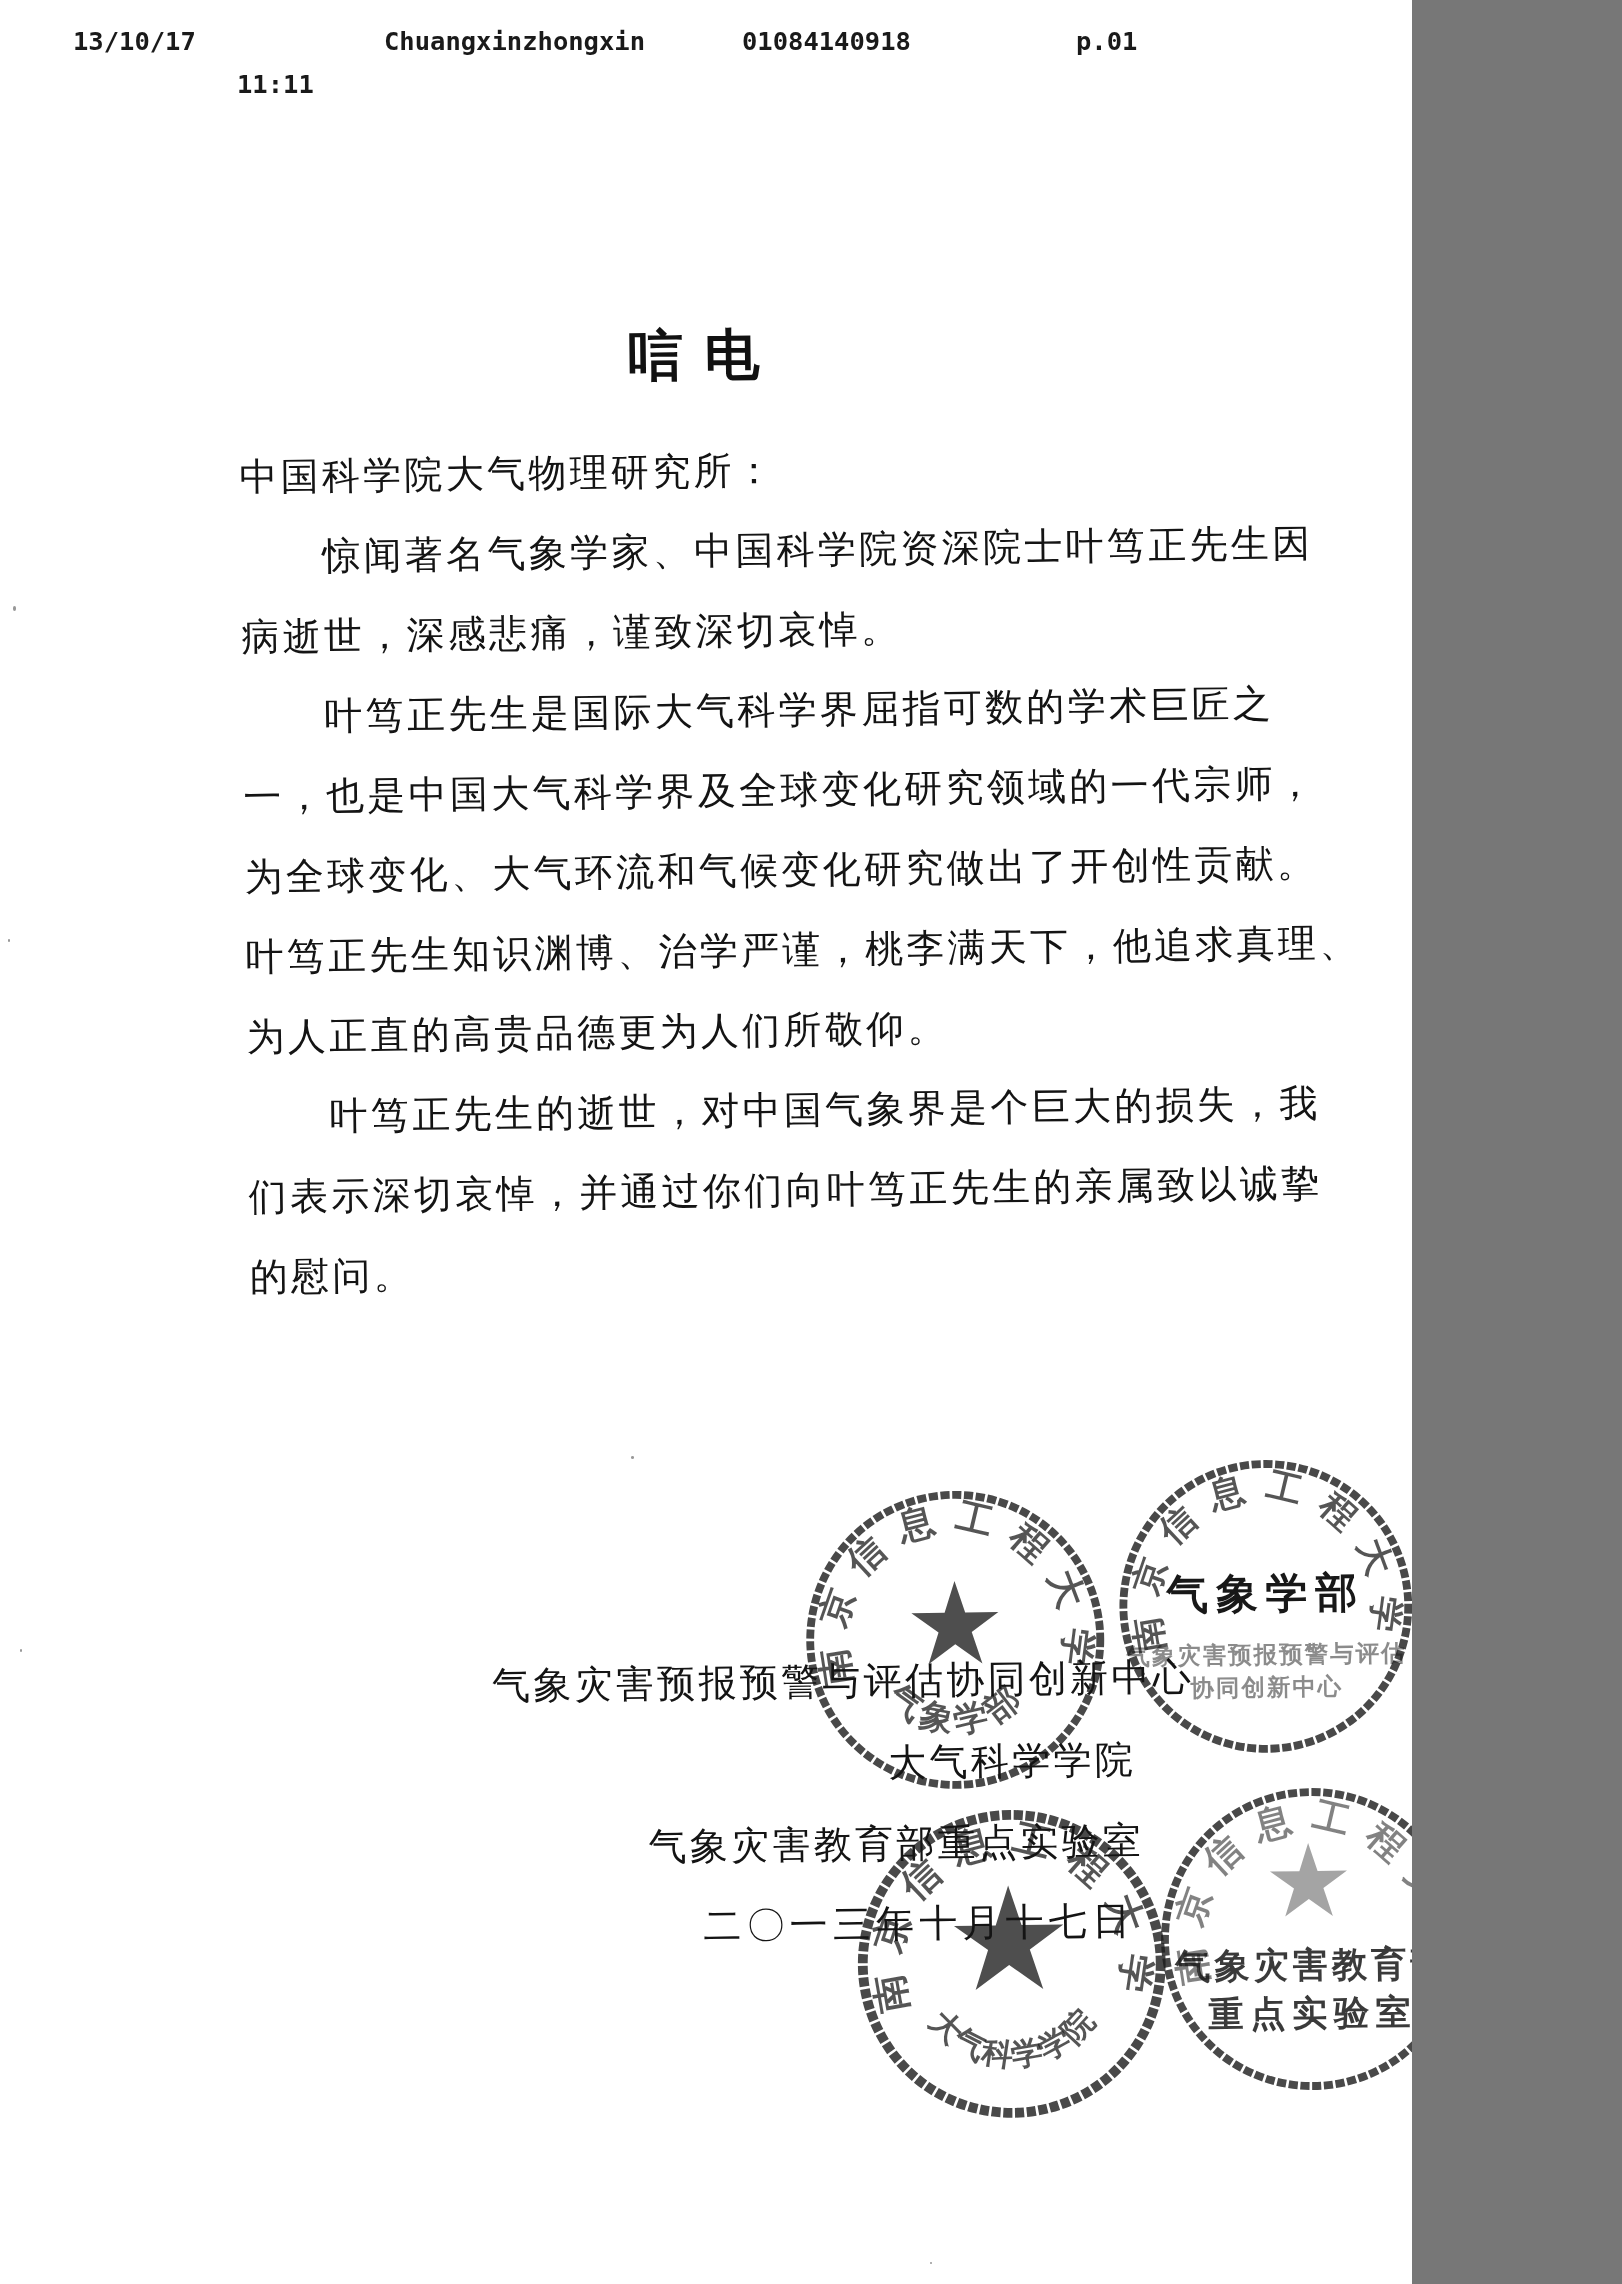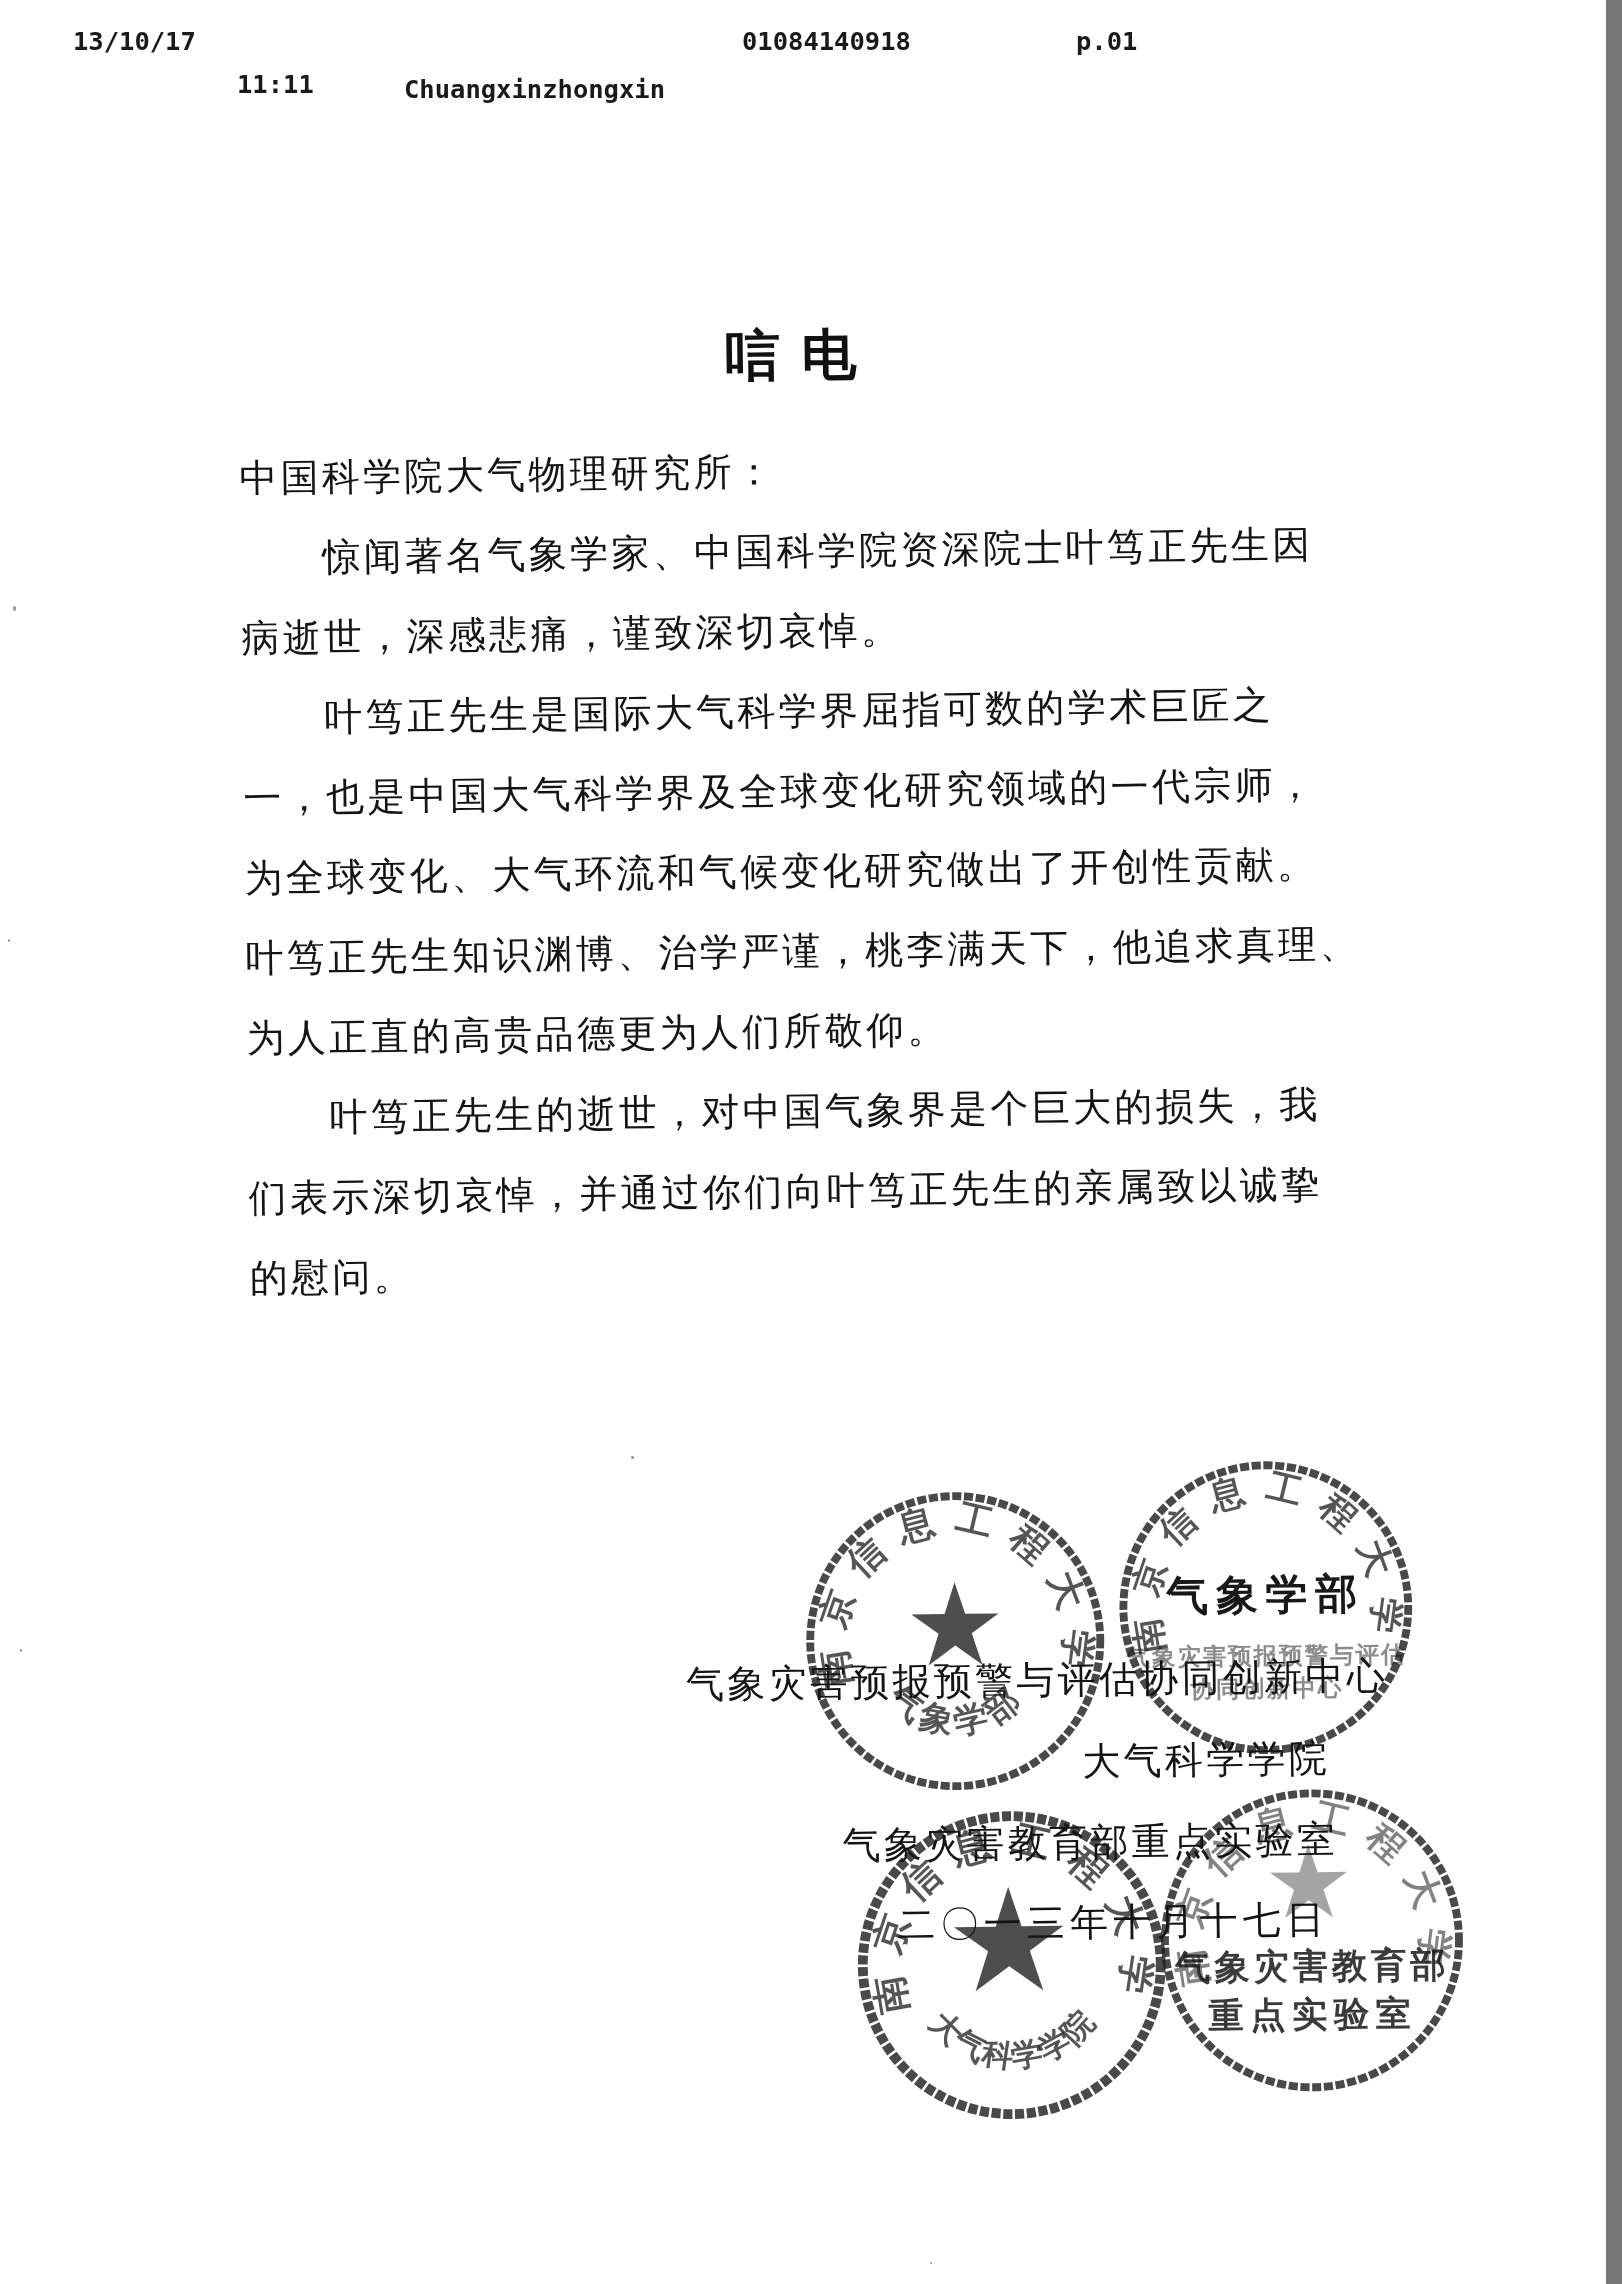--- a/index.html
+++ b/index.html
@@ -1,26 +1,26 @@
 <!DOCTYPE html>
 <html style="font-size:10.5px"><head>
 <meta charset="utf-8">
 <style>
   html,body{margin:0;padding:0;background:#777;}
   .page{
-    position:relative;width:1606px;height:2284px;background:#ffffff;
+    position:relative;width:1412px;height:2284px;background:#ffffff;
     overflow:hidden;font-family:"Liberation Serif",serif;color:#161616;
   }
   
   .fax-header span{
     position:absolute;top:26px;
     font-family:"DejaVu Sans Mono",monospace;font-weight:700;
     font-size:25.5px;color:#1a1a1a;white-space:nowrap;
   }
-  .fh-date{left:73px;} .fh-time{left:237px;margin-top:43px;} .fh-sender{left:404px;margin-top:48px;}
+  .fh-date{left:73px;} .fh-time{left:237px;margin-top:43px;} .fh-sender{left:384px;}
   .fh-number{left:742px;} .fh-page{left:1076px;}
   
   .doc{position:absolute;inset:0;transform:rotate(-0.75deg);transform-origin:50% 50%;}
   .title{
     position:absolute;top:320px;left:0;width:100%;height:72px;line-height:72px;
     text-align:center;font-size:55px;font-weight:700;letter-spacing:3.9px;color:#111;
   }
   .body-text{position:absolute;left:248px;top:431px;width:1163px;}
   .body-line{
     height:80px;line-height:80px;font-size:38px;font-weight:500;

